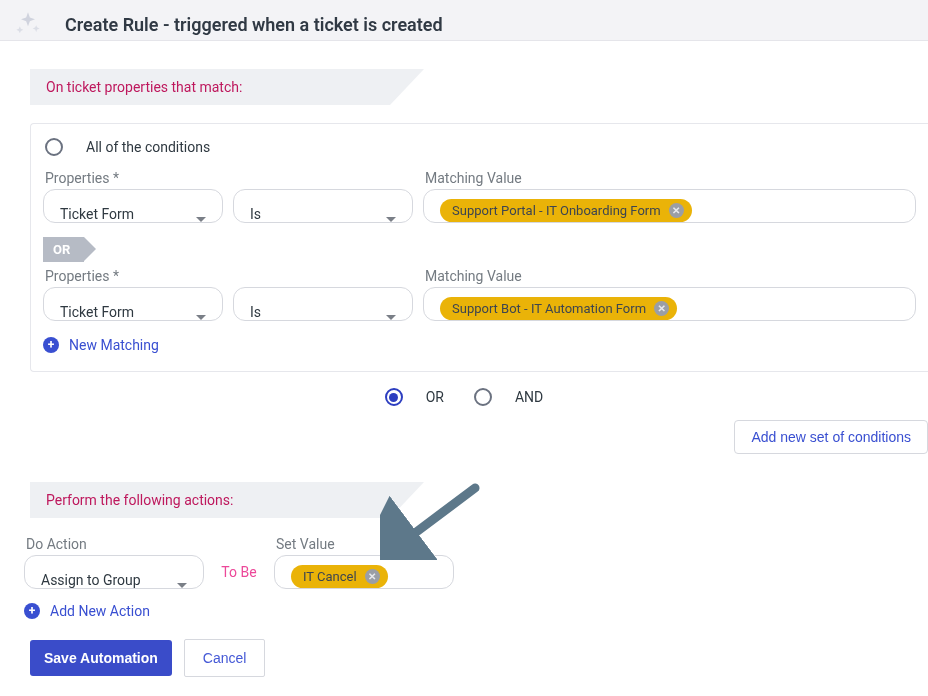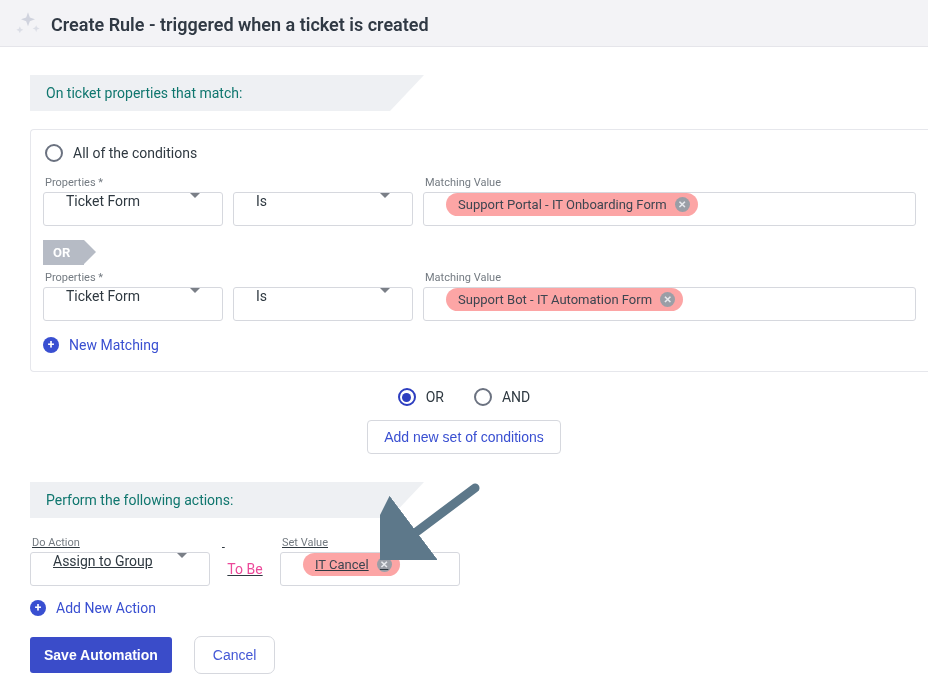--- a/index.html
+++ b/index.html
@@ -9,36 +9,36 @@
     color: #2f3941;
     background: #fff;
     width: 928px;
     height: 696px;
     overflow: hidden;
     position: relative;
   }
   .topbar {
     background: #f3f3f6;
     border-bottom: 1px solid #e5e5ea;
-    padding: 10px 18px 8px 14px;
-    display: flex;
-    align-items: center;
-    gap: 9px;
+    padding: 10px 18px 2px 14px;
+    display: flex;
+    align-items: center;
+    gap: 23px;
   }
   .sparkle { width: 28px; height: 28px; opacity: 0.55; flex: 0 0 auto; }
   .topbar h1 { font-size: 18px; font-weight: 600; color: #303944; }
 
   .section-title-wrap {
     display: flex;
     margin: 28px 0 18px 30px;
   }
   .section-title {
     position: relative;
     background: #eef0f3;
-    color: #0f766e;
+    color: #be185d;
     font-size: 14px;
     padding: 10px 50px 10px 16px;
     font-weight: 400;
     width: 360px;
   }
   .section-title::after {
     content: "";
     position: absolute;
     right: -34px; top: 0;
     border-top: 36px solid #eef0f3;
@@ -57,68 +57,68 @@
   .radio-row {
     display: flex;
     align-items: center;
     gap: 46px;
     margin-bottom: 14px;
     padding-left: 2px;
   }
   .radio-item {
     display: flex;
     align-items: center;
-    gap: 10px;
+    gap: 23px;
     cursor: pointer;
     font-size: 14px;
     color: #2f3941;
   }
   .radio {
     width: 18px; height: 18px; border: 2px solid #6b7280; border-radius: 50%;
     display: inline-flex; align-items: center; justify-content: center;
     background: #fff;
   }
   .radio.selected { border-color: #2d3ec0; }
   .radio.selected::after {
     content: ""; width: 9px; height: 9px; border-radius: 50%;
     background: #2d3ec0;
   }
 
   .field-label {
-    font-size: 11px;
+    font-size: 14px;
     color: #747b82;
     margin-bottom: 3px;
     padding-left: 2px;
   }
   .cond-row {
     display: grid;
     grid-template-columns: 180px 180px 1fr;
     gap: 10px;
     align-items: start;
   }
   .select, .tag-input {
     background: #fff;
     border: 1px solid #d6d8de;
-    border-radius: 3px;
+    border-radius: 12px;
     height: 34px;
     display: flex;
-    align-items: flex-start;
-    padding: 0 22px;
+    align-items: flex-end;
+    padding: 0 16px;
     position: relative;
     cursor: pointer;
   }
   .select { justify-content: space-between; color: #2f3941; }
   .caret {
     border-left: 5px solid transparent;
     border-right: 5px solid transparent;
     border-top: 5px solid #7a7f87;
   }
   .tag-input { cursor: text; }
   .chip {
-    background: #fca5a5;
+    background: #eab308;
     border-radius: 14px;
     padding: 4px 8px 4px 12px;
     display: inline-flex;
     align-items: center;
     gap: 8px;
     font-size: 13px;
     color: #3d4550;
   }
   .chip-x {
     width: 15px; height: 15px; border-radius: 50%;
@@ -164,58 +164,58 @@
     display: inline-flex; align-items: center; justify-content: center;
     font-size: 12px; font-weight: 700;
     line-height: 1;
   }
 
   .mid-radio-row {
     display: flex; justify-content: center; gap: 30px;
     margin-top: 16px;
   }
   .addset {
-    display: flex; justify-content: center;
+    display: flex; justify-content: flex-end;
     margin-top: 14px;
   }
   .addset button {
     border: 1px solid #d6d8de;
     background: #fff;
     color: #394fd1;
     border-radius: 4px;
     padding: 8px 16px;
     font-size: 14px;
     cursor: pointer;
   }
 
-  .actions-area { margin-left: 30px; padding-right: 12px; text-decoration: underline; }
+  .actions-area { margin-left: 24px; padding-right: 12px; }
   .actions-grid {
     display: grid;
     grid-template-columns: 180px 50px 180px;
     gap: 10px;
     align-items: start;
     margin-top: 2px;
   }
   .tobe { height: 34px; display:flex; align-items:center; justify-content:center; color:#ec4899; }
 
   .footer {
     margin-top: 20px;
     padding-left: 30px;
     display: flex;
-    gap: 22px;
+    gap: 12px;
     align-items: center;
   }
   .btn-primary {
     background: #3a4cc9; color: #fff; border: none;
     border-radius: 3px; padding: 10px 14px;
     font-size: 14px; font-weight: 600; cursor: pointer;
   }
   .btn-secondary {
     background: #fff; color: #4458d6; border: 1px solid #d6d8de;
-    border-radius: 7px; padding: 10px 18px;
+    border-radius: 2px; padding: 10px 18px;
     font-size: 14px; cursor: pointer;
   }
 
   .arrow-wrap {
     position: absolute;
     left: 380px;
     top: 480px;
     pointer-events: none;
   }
 </style>

